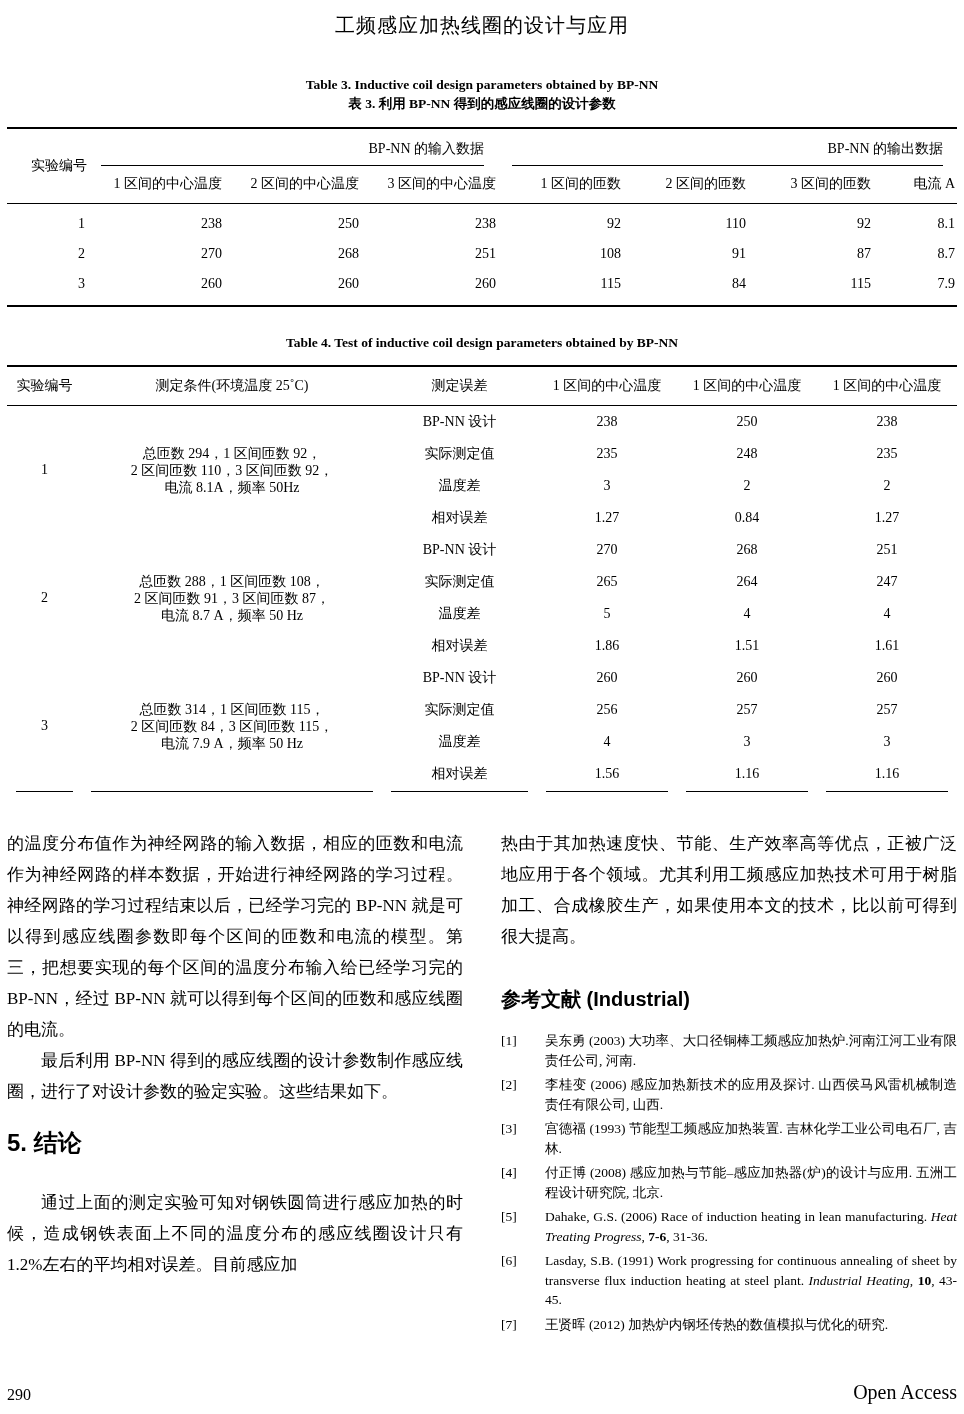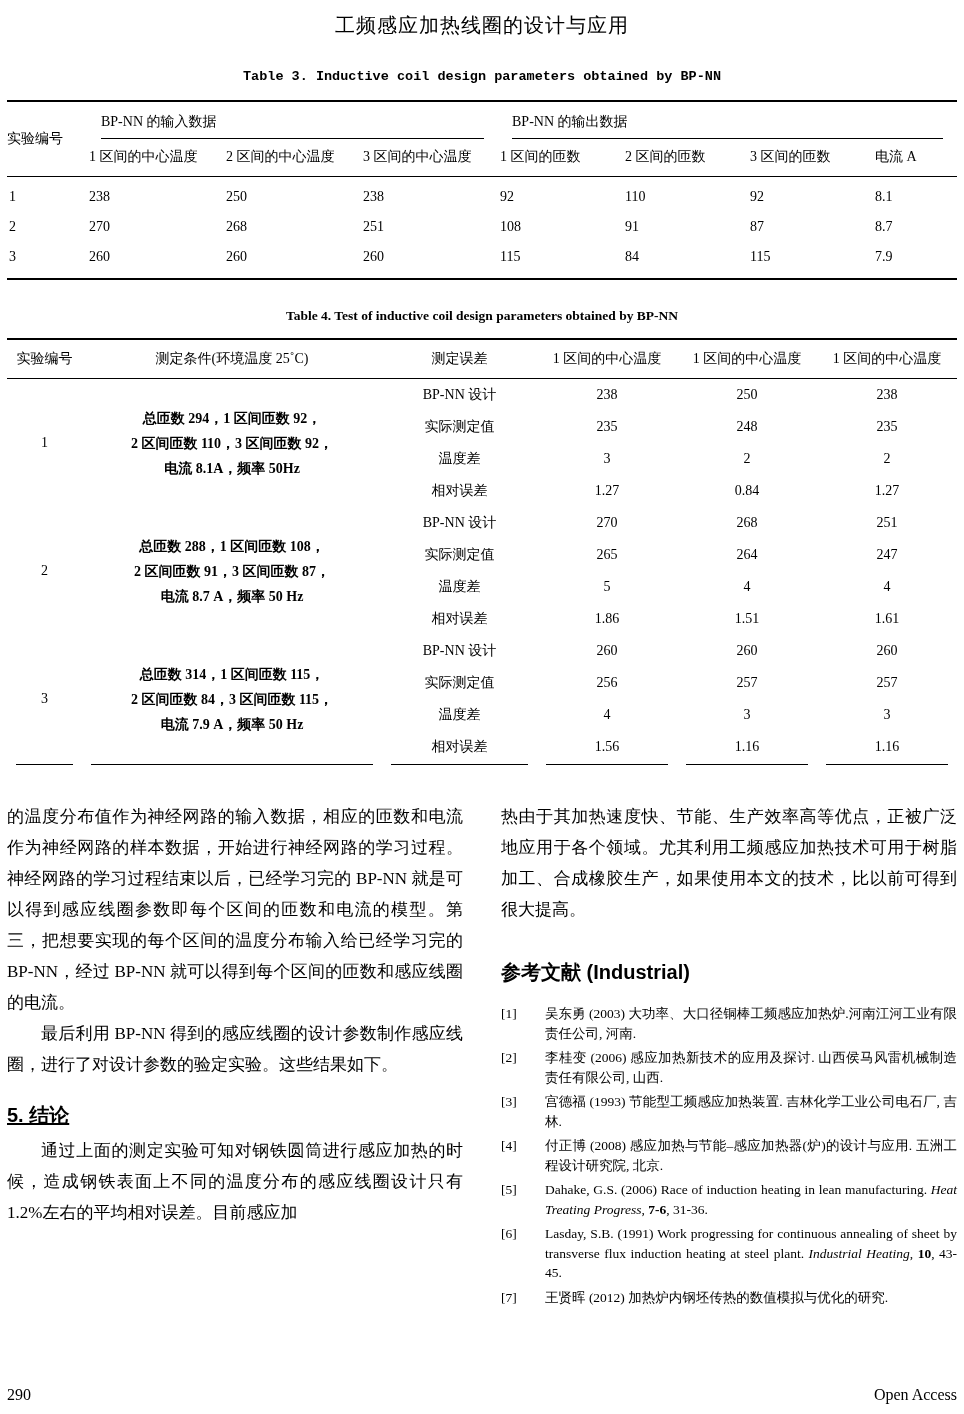--- a/index.html
+++ b/index.html
@@ -6,71 +6,72 @@
   html { background:#fff; }
   body {
     width:964px; height:1414px; position:relative; overflow:hidden;
     background:#fff; color:#000;
     font-family:"Liberation Serif","DejaVu Serif",serif;
   }
   .page { padding:12px 7px 0; }
   .doc-title { text-align:center; font-size:20px; letter-spacing:1px; }
 
   .caption { text-align:center; font-weight:bold; font-size:13.5px; line-height:19px; }
-  .cap3 { margin-top:28px;font-family:Liberation Mono, monospace; }
+  .cap3 { margin-top:36px; }
   .cap4 { margin-top:26px;font-family:Liberation Serif, serif; }
 
   table { width:950px; table-layout:fixed; border-collapse:separate; border-spacing:0; font-size:14px; }
   th { font-weight:normal; }
 
   
   .t3 { margin-top:14px; border-top:2px solid #000; border-bottom:2px solid #000; }
-  .t3 th, .t3 td { text-align:left; vertical-align:middle; }
+  .t3 th, .t3 td { text-align:right; vertical-align:middle; }
   .t3 .grp-cell { padding:0; }
   .t3 .grp { margin:0 14px; padding:11px 0 7px; border-bottom:1px solid #000; }
   .t3 .exp-header { border-bottom:1px solid #000; }
   .t3 .sub th { padding:9px 2px 10px; border-bottom:1px solid #000; }
   .t3 tbody td { padding:7px 2px; }
   .t3 tbody tr.first td { padding-top:12px; }
   .t3 tbody tr.last td { padding-bottom:13px; }
 
   
   .t4 { margin-top:13px; border-top:2px solid #000; }
   .t4 th { padding:10px 2px; border-bottom:1px solid #000; text-align:center; vertical-align:middle; }
   .t4 td { padding:7px 2px; text-align:center; vertical-align:middle; }
-  .t4 .cond { white-space:pre-line; line-height:25px;font-weight:bold; }
+  .t4 .cond { white-space:pre-line; line-height:17px; }
   .t4 .rule-row td { padding:0; height:2px; }
   .t4 .rule { border-top:1px solid #000; margin:0 9px; height:0; }
 
   
   .content { display:flex; gap:38px; margin-top:36px; }
   .col { width:456px; font-size:17px; line-height:31px; text-align:justify; }
   .col p.indent { text-indent:2em; }
   .heading { font-family:"Liberation Sans","DejaVu Sans",sans-serif; font-weight:bold; }
-  .h-conclusion { font-size:20px; margin:20px 0 4px;text-decoration:underline; }
+  .h-conclusion { font-size:24px; margin:20px 0 29px; }
   .h-refs { font-size:20px; margin:32px 0 16px; }
 
   .ref { display:flex; font-size:13.5px; line-height:19.5px; margin-bottom:5px; }
   .ref-num { width:44px; flex:none; }
   .ref-body { flex:1; text-align:justify; }
   .journal { font-style:italic; }
   .volume { font-weight:bold; }
 
   .footer-left  { position:absolute; left:7px;  bottom:10px; font-size:16px; }
-  .footer-right { position:absolute; right:7px; bottom:10px; font-size:16px; }
+  .footer-right { position:absolute; right:7px; bottom:10px; font-size:20px; }
 </style>
 </head>
 <body>
 
 <div class="page">
 
   <div class="doc-title">工频感应加热线圈的设计与应用</div>
 
   <div class="caption cap3">
     <div>Table 3. Inductive coil design parameters obtained by BP-NN</div>
+    <div>表 3. 利用 BP-NN 得到的感应线圈的设计参数</div>
   </div>
 
   <table class="t3">
     <colgroup>
       <col style="width:80px">
         <col style="width:137px">
         <col style="width:137px">
         <col style="width:137px">
       <col style="width:125px">
         <col style="width:125px">

